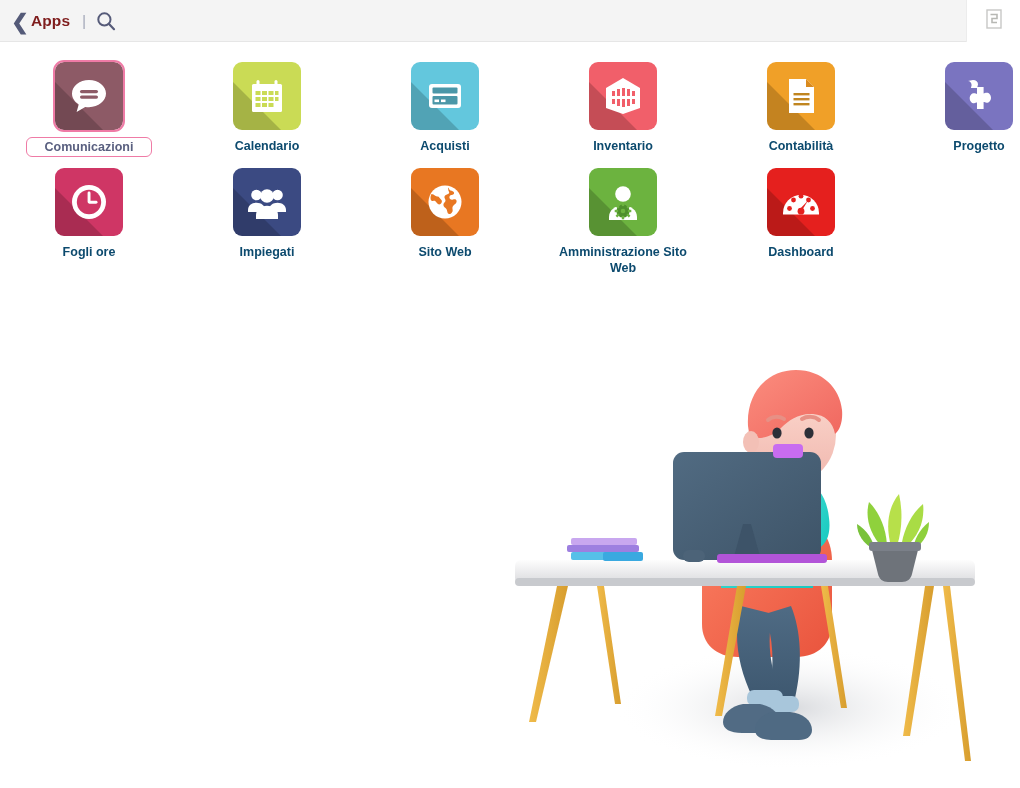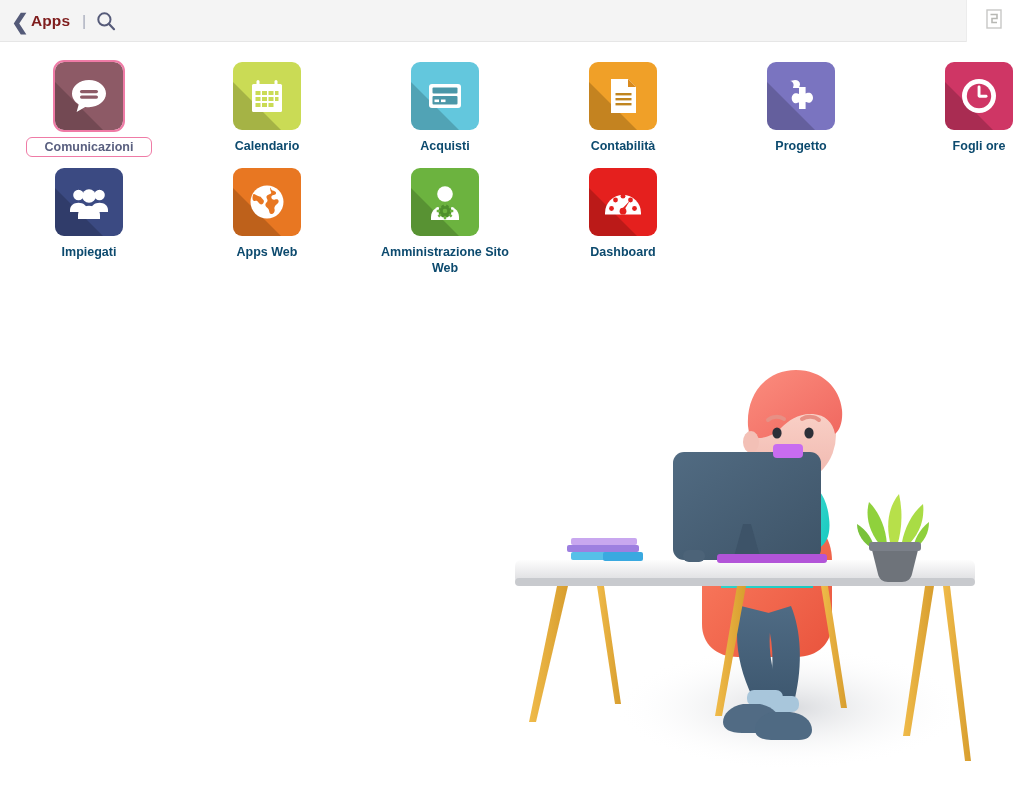--- a/index.html
+++ b/index.html
@@ -197,20 +197,40 @@
         <rect x="6" y="10" width="32" height="24" rx="3" fill="#fff"></rect>
         <rect x="9.5" y="13.5" width="25" height="6" rx="1" fill="#4b97a8"></rect>
         <rect x="9.5" y="22" width="25" height="8.5" rx="1" fill="#4b97a8"></rect>
         <rect x="11.5" y="25.5" width="4.5" height="2.6" fill="#fff"></rect>
         <rect x="18" y="25.5" width="4.5" height="2.6" fill="#fff"></rect>
       </svg>
     </div>
     <div class="app-label">Acquisti</div>
   </div>
 
+  <div class="app-cell">
+    <div class="app-icon" style="background:#f15f6a">
+      <svg width="44" height="44" viewBox="0 0 44 44">
+        <path d="M22 4 39 14v20L22 40 5 34V14z" fill="#fff"></path>
+        <g fill="#f15f6a">
+          <rect x="11" y="17" width="3" height="5"></rect>
+            <rect x="16" y="15" width="3" height="7"></rect>
+          <rect x="21" y="14" width="3" height="8"></rect>
+            <rect x="26" y="15" width="3" height="7"></rect>
+          <rect x="31" y="17" width="3" height="5"></rect>
+          <rect x="11" y="25" width="3" height="5"></rect>
+            <rect x="16" y="25" width="3" height="7"></rect>
+          <rect x="21" y="25" width="3" height="8"></rect>
+            <rect x="26" y="25" width="3" height="7"></rect>
+          <rect x="31" y="25" width="3" height="5"></rect>
+        </g>
+      </svg>
+    </div>
+    <div class="app-label">Inventario</div>
+  </div>
 
   <div class="app-cell">
     <div class="app-icon" style="background:#f0a028">
       <svg width="44" height="44" viewBox="0 0 44 44">
         <path d="M10 5h17l8 8v26H10z" fill="#fff"></path>
         <path d="M27 5l8 8h-8z" fill="#d98a1e"></path>
         <g fill="#c0851f">
           <rect x="14.5" y="19" width="16" height="2.4"></rect>
           <rect x="14.5" y="24" width="16" height="2.4"></rect>
           <rect x="14.5" y="29" width="16" height="2.4"></rect>
@@ -255,21 +275,21 @@
     <div class="app-label">Impiegati</div>
   </div>
 
   <div class="app-cell">
     <div class="app-icon" style="background:#e87722">
       <svg width="44" height="44" viewBox="0 0 44 44">
         <circle cx="22" cy="22" r="16.5" fill="#fff"></circle>
         <path d="M8.5 14c3 .5 4 2.5 6 2.5s2 2 3.5 3 1 3.5-.5 4.5-3 0-4-1.5-2-2-3.5-1.5-2.5-1-2.5-3 .5-3 1-4zM25 7.5c1.5 1 1 2.5 2.5 3s3 .5 3.5 2-1 2.5-2.5 2.5-2.5 1.5-2 3 2 2 3.5 1.5 3-.5 3.5 1-.5 3-2 4-2.5 3-2 4.5 0 3.5-1.5 4.5-3 .5-3.5-1-.5-3.5-2-4.5-2.5-2.5-2-4 2-2 2-3.5-1.5-2.5-1-4 2-2 3.5-2.5 1.5-2 .5-3z" fill="#e87722"></path>
       </svg>
     </div>
-    <div class="app-label">Apps Web</div>
+    <div class="app-label">Sito Web</div>
   </div>
 
   <div class="app-cell">
     <div class="app-icon" style="background:#6cb33f">
       <svg width="44" height="44" viewBox="0 0 44 44">
         <circle cx="22" cy="14" r="7.8" fill="#fff"></circle>
         <path d="M8 37c0-7 6.3-11.5 14-11.5S36 30 36 37v3H8z" fill="#fff"></path>
         <g fill="#4e8f2c" transform="translate(22,31)">
           <circle r="6.6"></circle>
         </g>

